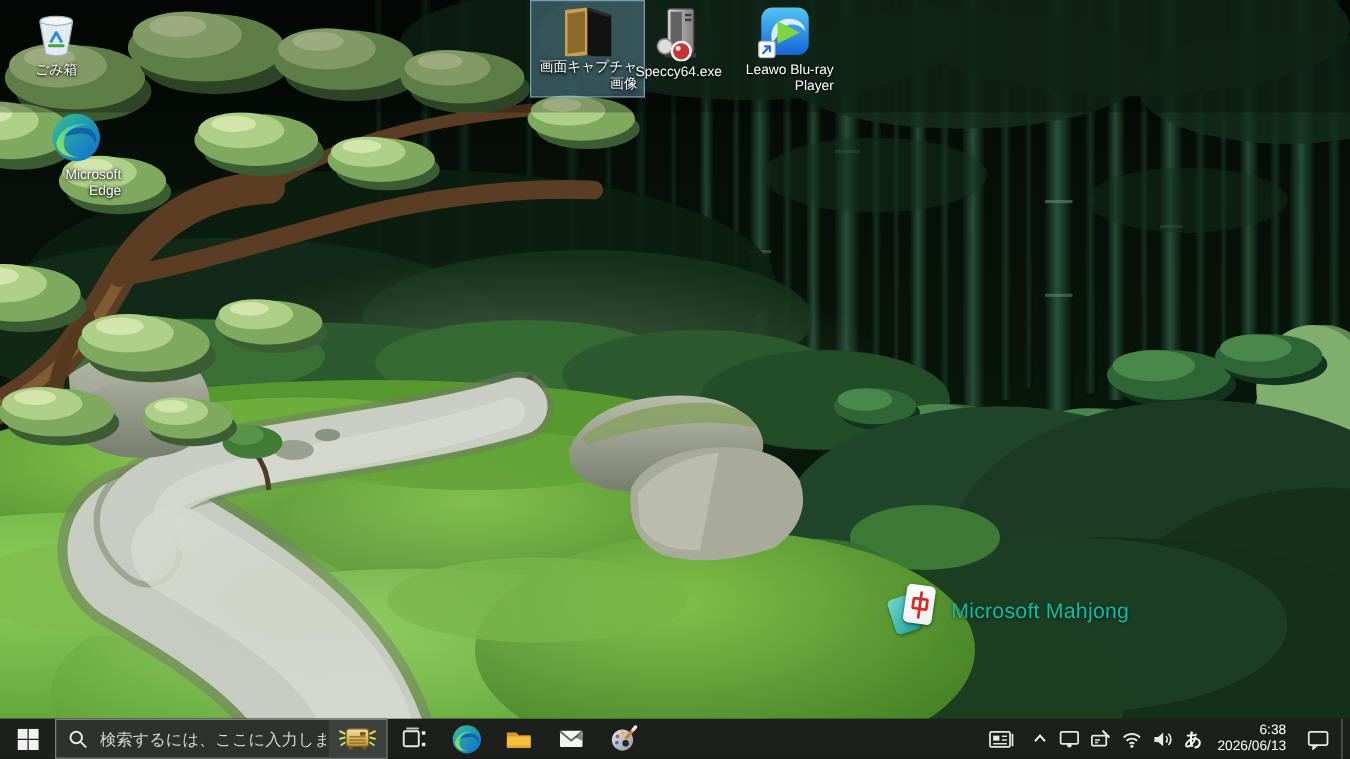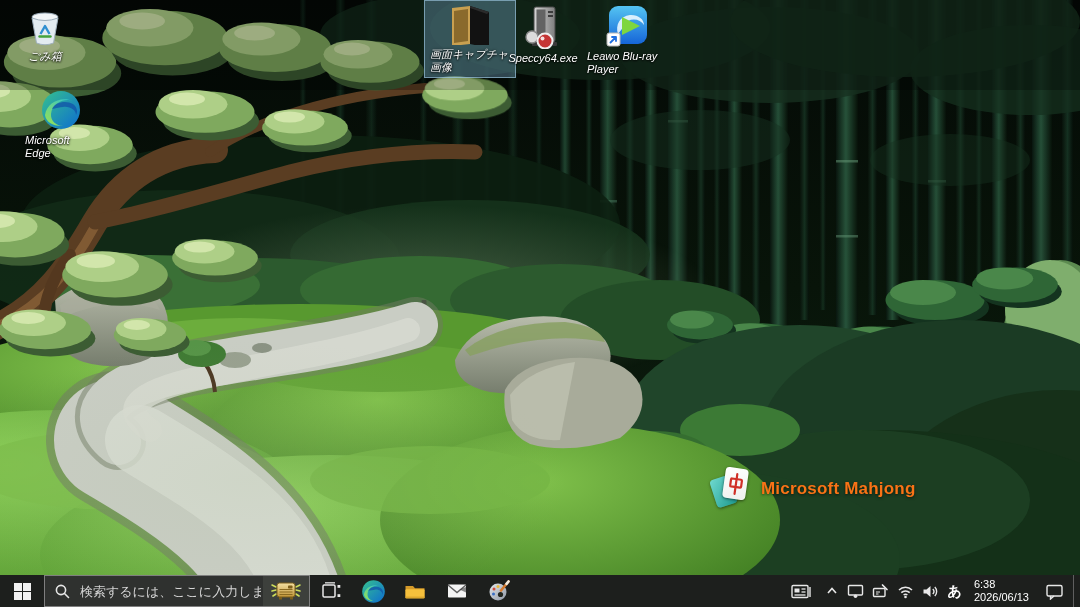--- a/index.html
+++ b/index.html
@@ -9,23 +9,22 @@
     background:#0a1510;
   }
   
   .desktop{position:absolute;left:0;top:0;width:1080px;height:575px;}
   .wallpaper{position:absolute;left:0;top:0;width:100%;height:100%;display:block;}
   .dicon{
     position:absolute;display:flex;flex-direction:column;align-items:center;
     gap:3px;cursor:default;padding:2px 2px 3px 2px;border:1px solid transparent;
   }
   .dicon .lbl{
-    font-size:11px;color:#fff;text-align:left;line-height:1.2;max-width:80px;
+    font-size:11px;color:#fff;text-align:right;line-height:1.2;max-width:80px;
     text-shadow:0 1px 2px rgba(0,0,0,.95),0 0 3px rgba(0,0,0,.85);
-    font-style:italic;
   }
   .dicon.selected{
     background:rgba(118,168,200,.38);
     border:1px solid rgba(165,208,235,.6);
   }
   .iconimg{display:block;}
   
   .mahjong{
     position:absolute;left:713px;top:467px;display:flex;align-items:center;gap:10px;
   }
@@ -34,21 +33,21 @@
     position:absolute;left:0px;top:10px;width:21px;height:29px;border-radius:4px;
     background:linear-gradient(135deg,#6fd9cf,#1d9a90);transform:rotate(-18deg);
     box-shadow:0 1px 3px rgba(0,0,0,.5);
   }
   .mj-front{
     position:absolute;left:11px;top:1px;width:23px;height:31px;border-radius:4px;
     background:linear-gradient(160deg,#ffffff,#eef0ee);transform:rotate(8deg);
     box-shadow:0 1px 3px rgba(0,0,0,.55);display:flex;align-items:center;justify-content:center;
   }
   .mahjong .wm-label{
-    color:#f97316;font-size:17px;font-weight:700;letter-spacing:.2px;
+    color:#14b8a6;font-size:17px;font-weight:400;letter-spacing:.2px;
     text-shadow:0 1px 3px rgba(0,0,0,.6);
   }
   
   .taskbar{
     position:absolute;left:0;bottom:0;width:1080px;height:32px;
     background:#1d1f1d;display:flex;align-items:stretch;z-index:5;
   }
   .tb-btn{
     display:flex;align-items:center;justify-content:center;cursor:pointer;
   }
@@ -73,21 +72,21 @@
   }
   .trayicon{
     height:32px;display:flex;align-items:center;justify-content:center;cursor:pointer;
     padding:0 4px;
   }
   .ime{
     color:#fff;font-size:14px;font-weight:bold;line-height:32px;padding:0 5px;cursor:pointer;
     font-family:"Liberation Sans","DejaVu Sans",sans-serif;
   }
   .clock{
-    color:#fff;font-size:11px;text-align:left;line-height:13px;padding:0 7px;cursor:pointer;
+    color:#fff;font-size:11px;text-align:right;line-height:13px;padding:0 7px;cursor:pointer;
     white-space:nowrap;
   }
   .showdesktop{
     width:6px;height:32px;border-left:1px solid #5f5f5f;cursor:pointer;
   }
 </style>
 </head>
 <body>
 
 <div class="desktop">

